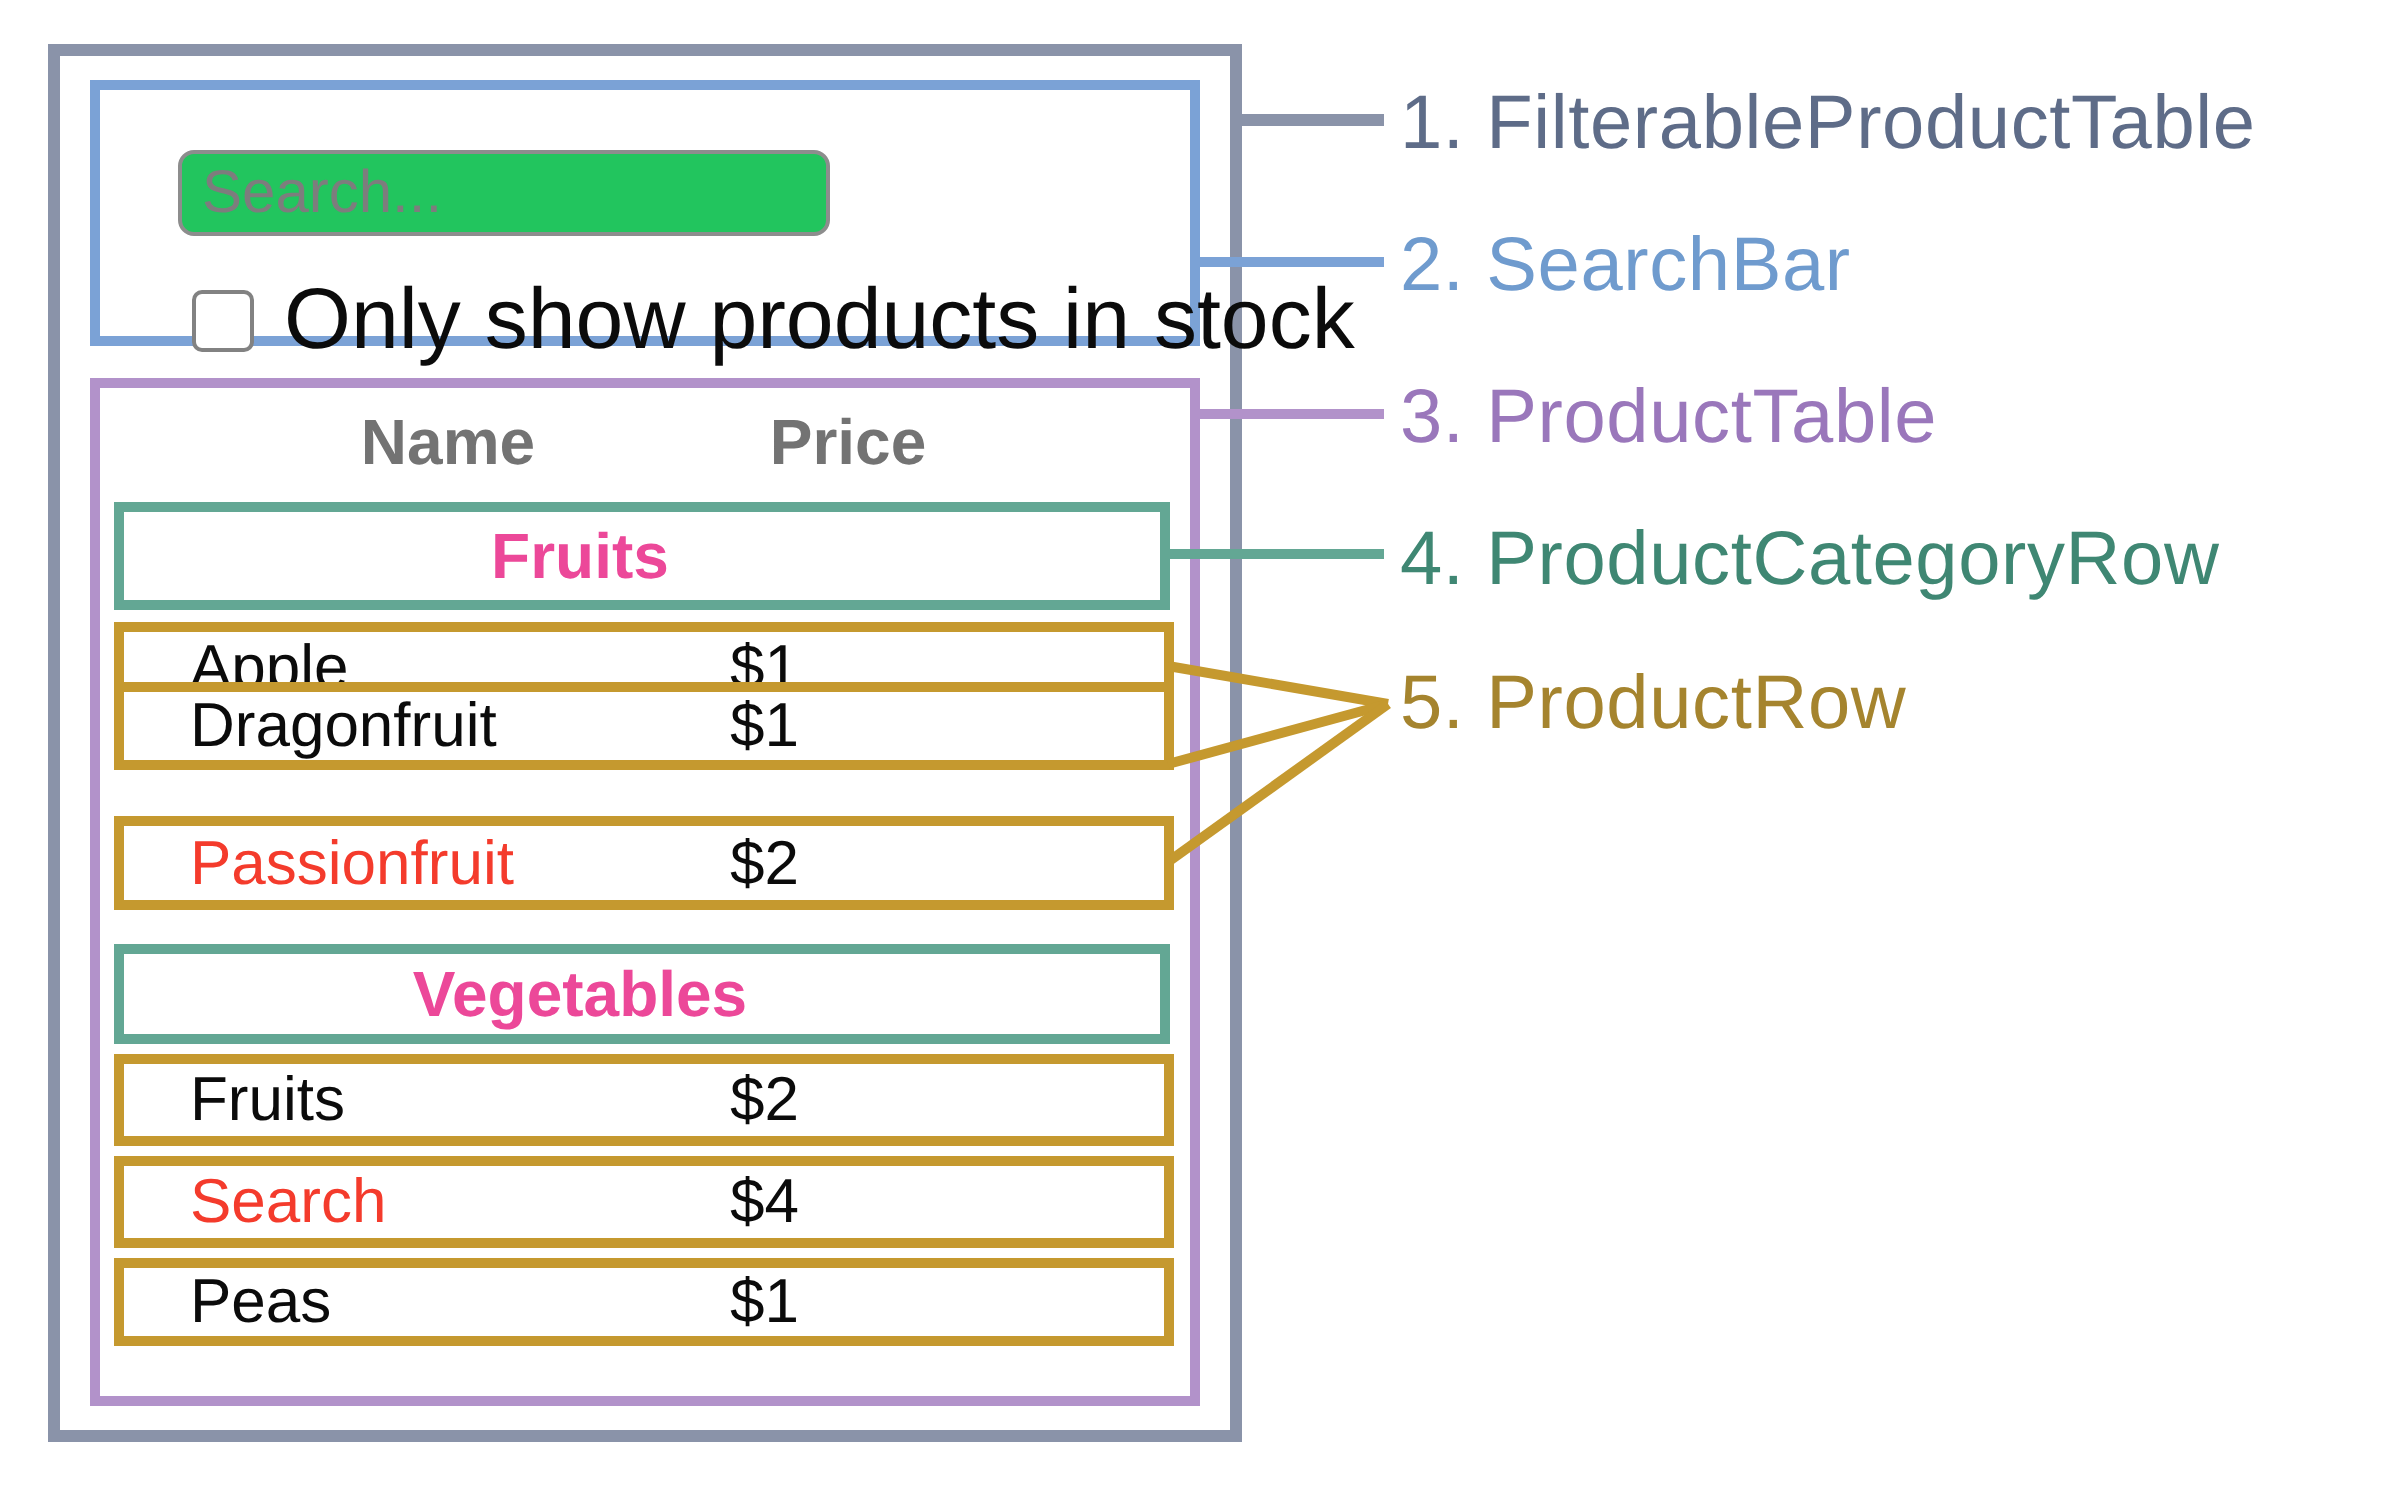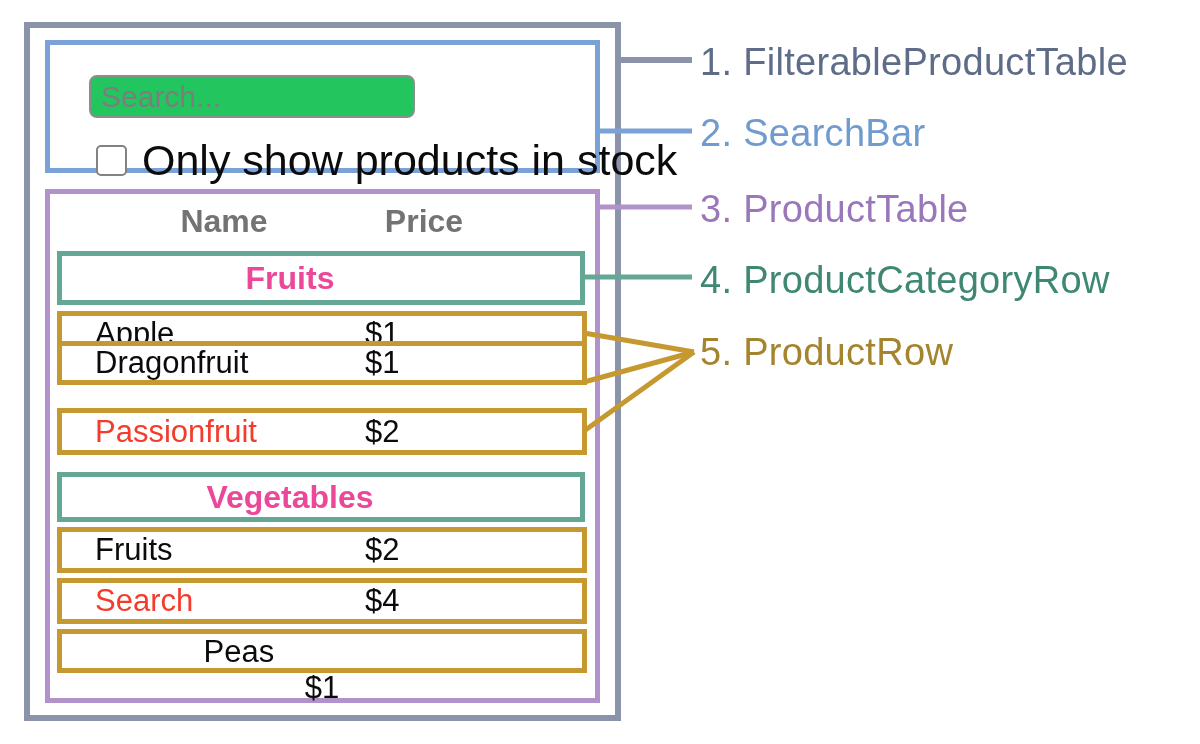--- a/index.html
+++ b/index.html
@@ -48,21 +48,21 @@
     display:flex;align-items:center;font-size:31px;color:#0b0b0b;background:#fff;z-index:3;
   }
   .product-row .name{margin-left:33px;width:270px;white-space:nowrap;}
   .product-row .price{white-space:nowrap;}
   .product-row .red{color:var(--red);}
   #row-apple{top:311px;height:45px;}
   #row-dragonfruit{top:341px;height:44px;}
   #row-passionfruit{top:408px;height:47px;}
   #row-spinach{top:527px;height:46px;}
   #row-pumpkin{top:578px;height:46px;}
-  #row-peas{top:629px;height:44px;flex-direction:column;}
+  #row-peas{top:629px;height:44px;}
   #connector-svg{position:absolute;left:0;top:0;width:1200px;height:744px;z-index:5;pointer-events:none;}
   .ln-slate{stroke:var(--slate);stroke-width:6;fill:none;}
   .ln-blue{stroke:var(--blue);stroke-width:5;fill:none;}
   .ln-purple{stroke:var(--purple);stroke-width:5;fill:none;}
   .ln-teal{stroke:var(--teal);stroke-width:5;fill:none;}
   .ln-gold{stroke:var(--gold);stroke-width:5;fill:none;}
   .anno{position:absolute;left:700px;font-size:38px;line-height:34px;letter-spacing:0.3px;white-space:nowrap;z-index:6;}
   #anno-1{top:45px;color:var(--lbl-slate);}
   #anno-2{top:116px;color:var(--lbl-blue);}
   #anno-3{top:192px;color:var(--lbl-purple);}

